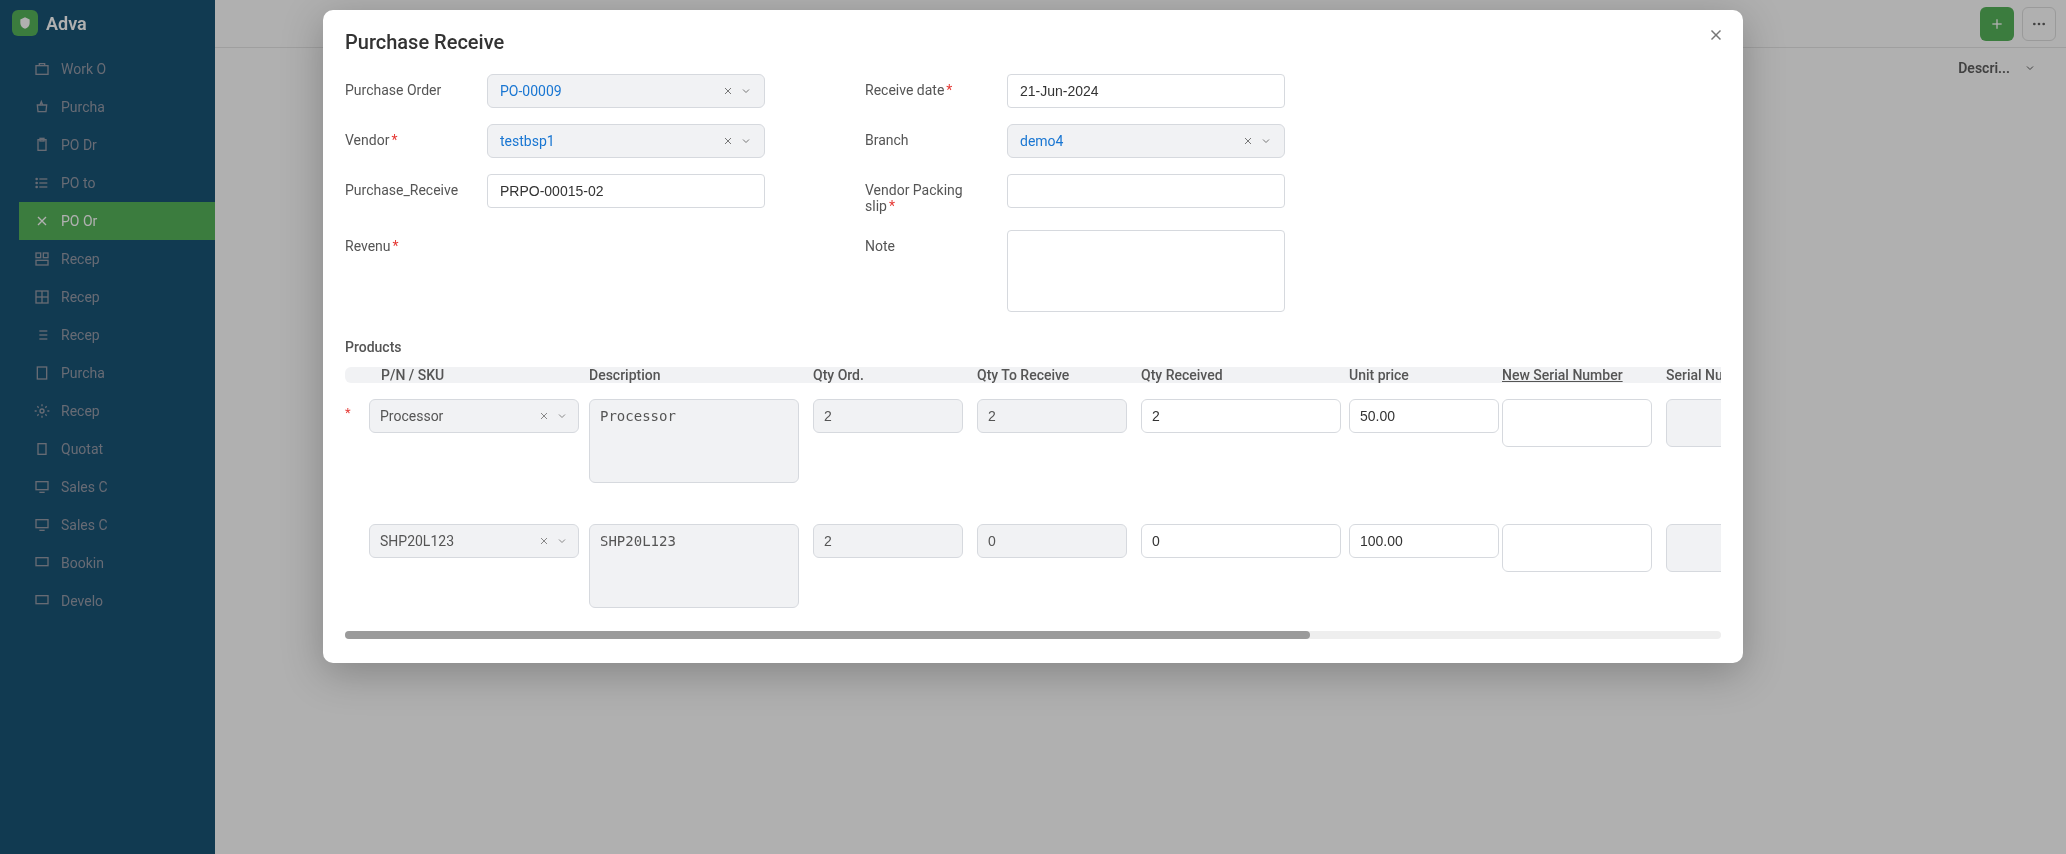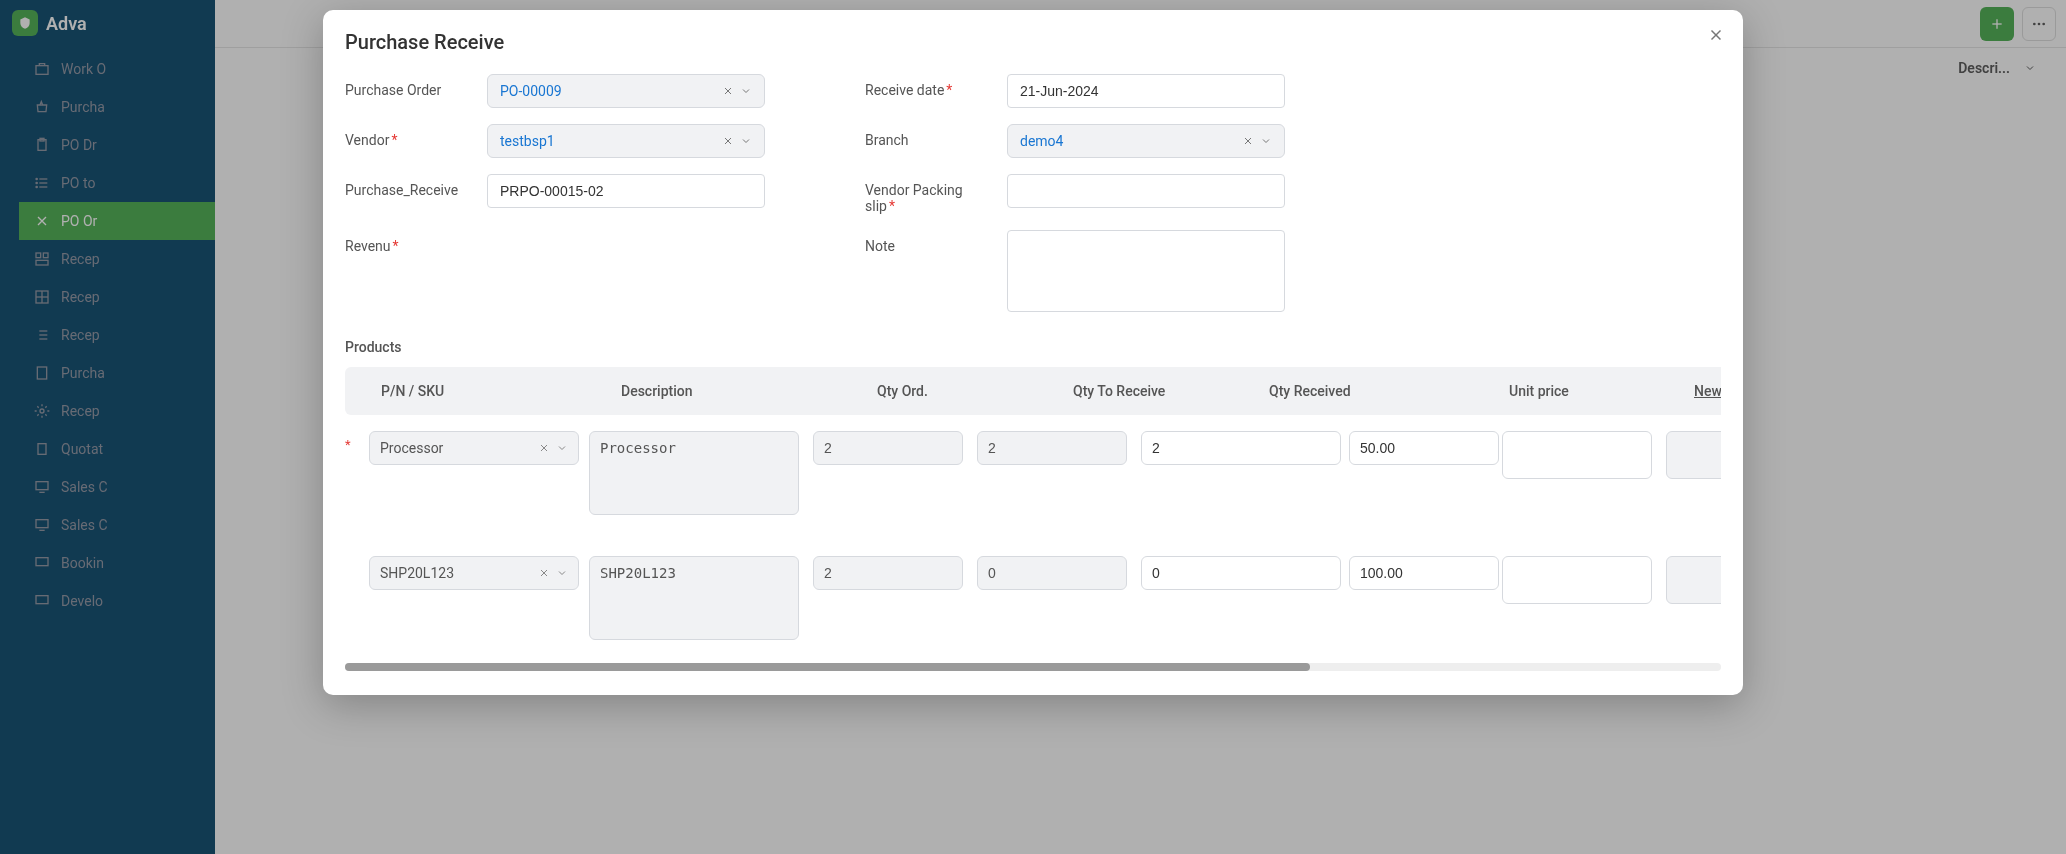--- a/index.html
+++ b/index.html
@@ -49,21 +49,21 @@
 .select { width: 100%; border: 1px solid #d6d9de; border-radius: 6px; padding: 8px 12px; font-size: 14px; background: #f1f2f4; color: #1976d2; display: flex; align-items: center; justify-content: space-between; cursor: pointer; }
 .select.link-text .select-val { color: #1976d2; }
 .select .select-val { flex: 1; text-align: left; }
 .select .select-icons { display: flex; gap: 6px; color: #777; }
 .select.gray-text .select-val { color: #555; }
 
 
 .section-title { font-size: 14px; color: #555; font-weight: 500; margin-bottom: 12px; }
 .products-wrap { overflow-x: auto; }
 .products-table { min-width: 1660px; }
-.products-head { display: flex; background: #f1f2f4; border-radius: 6px; padding: 16px 14px; margin-bottom: 16px; font-weight: 500; color: #555; font-size: 14px; gap: 32px; }
+.products-head { display: flex; background: #f1f2f4; border-radius: 6px; padding: 0 14px; margin-bottom: 16px; font-weight: 500; color: #555; font-size: 14px; }
 .products-row { display: flex; padding: 0 14px 16px 14px; align-items: flex-start; position: relative; }
 .col-sku { width: 220px; flex-shrink: 0; }
 .col-desc { width: 210px; flex-shrink: 0; margin-left: 10px; }
 .col-qtyord { width: 150px; flex-shrink: 0; margin-left: 14px; }
 .col-qtyrecv { width: 150px; flex-shrink: 0; margin-left: 14px; }
 .col-qtyrecvd { width: 200px; flex-shrink: 0; margin-left: 14px; }
 .col-unit { width: 150px; flex-shrink: 0; margin-left: 8px; }
 .col-serial { width: 150px; flex-shrink: 0; margin-left: 3px; text-decoration: underline; }
 .col-seriallist { width: 150px; flex-shrink: 0; margin-left: 14px; }
 .row-req { color: #e53935; position: absolute; left: 0px; top: 6px; font-size: 13px; }

